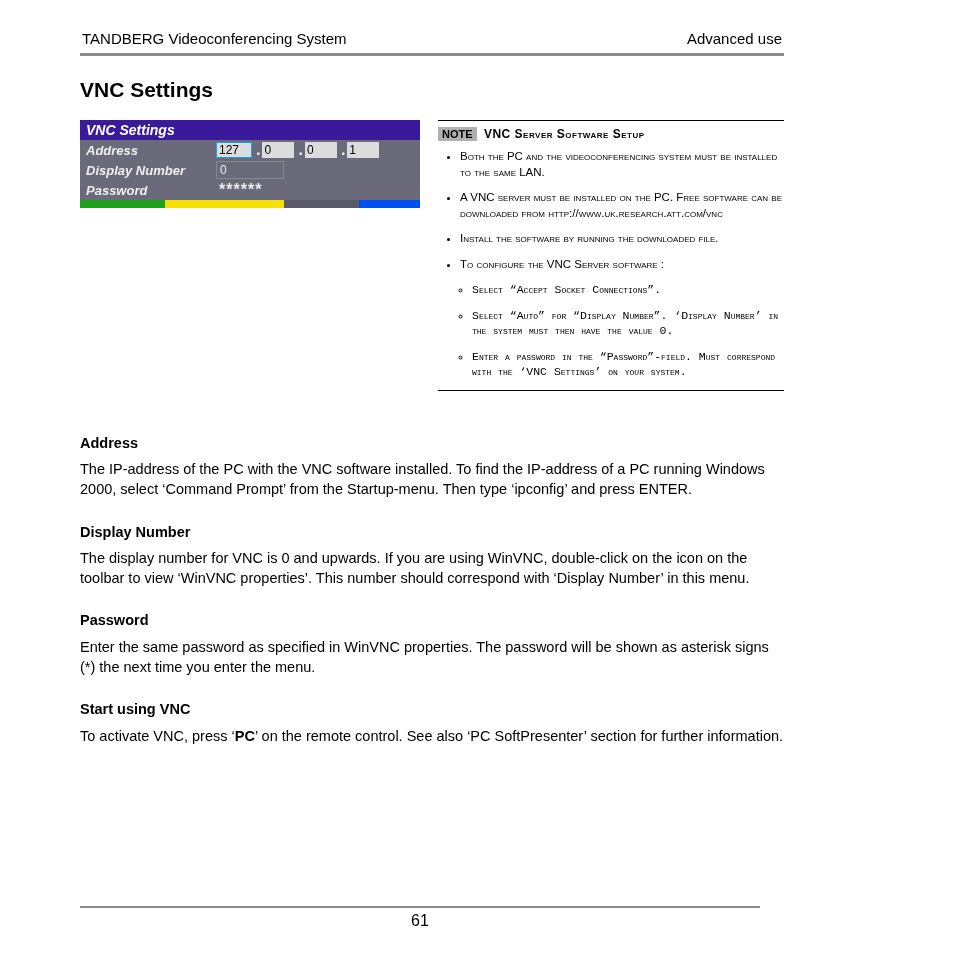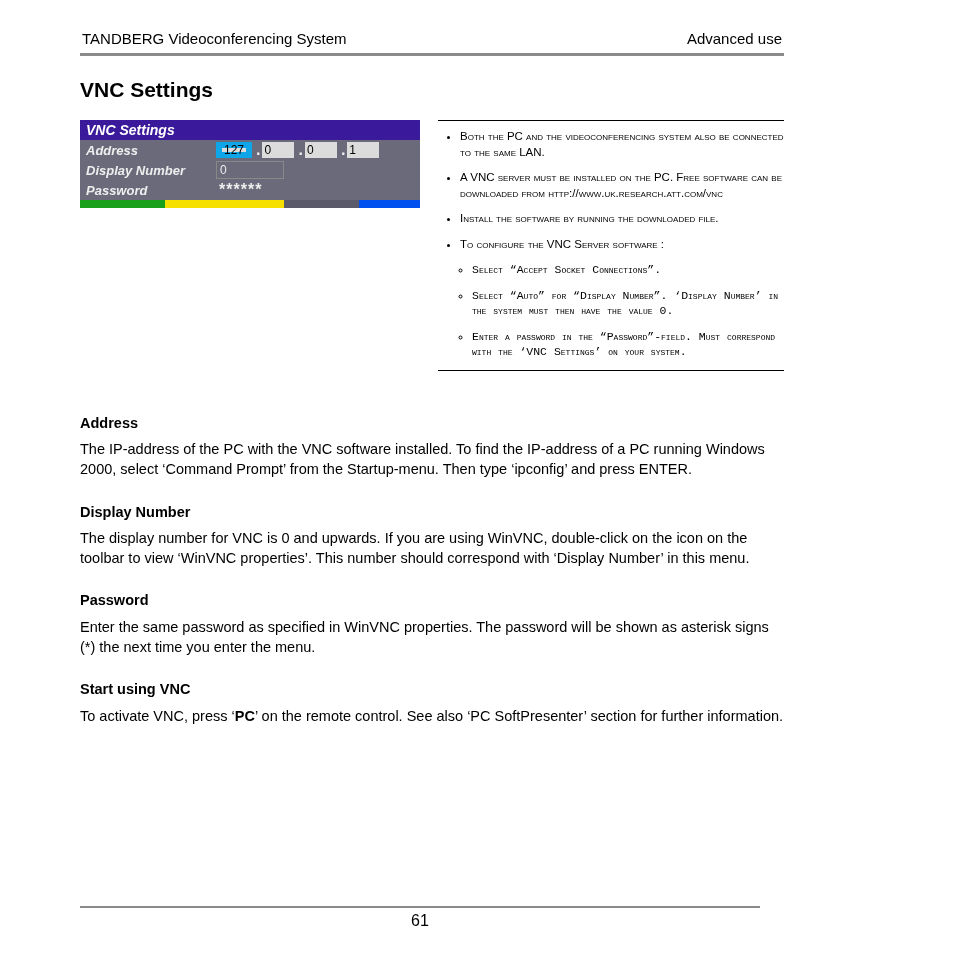--- a/index.html
+++ b/index.html
@@ -19,21 +19,21 @@
   .right ul ul{padding-left:12px;margin-top:0;font-family:Liberation Mono, monospace;}
   .note-hr-bot{height:1px;background:#000;margin-top:10px;}
 
   
   .panel{width:340px;font-family:Arial,Helvetica,sans-serif;}
   .panel-title{background:#3a1a9a;color:#fff;font-size:14px;font-weight:bold;padding:2px 6px;font-style:italic;}
   .panel-body{background:#6a6a7a;}
   .prow{display:flex;align-items:center;height:20px;}
   .plabel{color:#eee;font-size:13px;font-style:italic;font-weight:bold;width:130px;padding-left:6px;}
   .ipcell{background:#dcdcdc;color:#000;font-size:12px;width:32px;height:16px;display:inline-flex;align-items:center;justify-content:flex-start;padding:0 2px;margin-right:2px;box-sizing:border-box;}
-  .ipcell.first{border:6px solid #0ea5e9;width:36px;}
+  .ipcell.first{border:1px solid #0ea5e9;width:36px;}
   .dot{color:#eee;margin:0 2px;font-weight:bold;}
   .valcell{background:#6a6a7a;color:#eee;font-size:12px;width:60px;height:16px;display:inline-flex;align-items:center;padding:0 3px;border:1px solid #888;}
   .passcell{background:#6a6a7a;color:#eee;width:100px;height:16px;display:inline-flex;align-items:center;padding:0 3px;font-weight:bold;letter-spacing:1px;}
   .prev{color:#eee;font-size:13px;font-style:italic;font-weight:bold;padding:2px 6px;}
   .status{background:#000;color:#fff;font-size:13px;font-weight:bold;padding:2px 6px;}
   .bars{display:flex;height:8px;}
   .bars .g{background:#1aa01a;flex:0 0 25%;}
   .bars .y{background:#f5e000;flex:0 0 35%;}
   .bars .gap{flex:1;background:#5a5a6a;}
   .bars .b{background:#0050f0;flex:0 0 18%;}
@@ -88,22 +88,26 @@
             <div class="g"></div>
             <div class="y"></div>
             <div class="gap"></div>
             <div class="b"></div>
           </div>
       </div>
     </div>
 
     <div class="right">
       <div class="note-hr"></div>
+      <div>
+        <span class="note-badge">NOTE</span>
+        <span class="note-title">VNC Server Software Setup</span>
+      </div>
       <ul>
-        <li>Both the PC and the videoconferencing system also be  connected to the same LAN.</li>
+        <li>Both the PC and the videoconferencing system must be  installed to the same LAN.</li>
         <li>A VNC server must be installed on the PC. Free software can be downloaded from http://www.uk.research.att.com/vnc</li>
         <li>Install the software by running the downloaded file.</li>
         <li>To configure the VNC Server software :</li>
         <ul>
           <li>Select “Accept Socket Connections”.</li>
           <li>Select “Auto” for “Display Number”. ‘Display Number’ in the system must then have the value 0.</li>
           <li>Enter a password in the “Password”-field. Must correspond with the ‘VNC Settings’ on your system.</li>
         </ul>
       </ul>
       <div class="note-hr-bot"></div>

